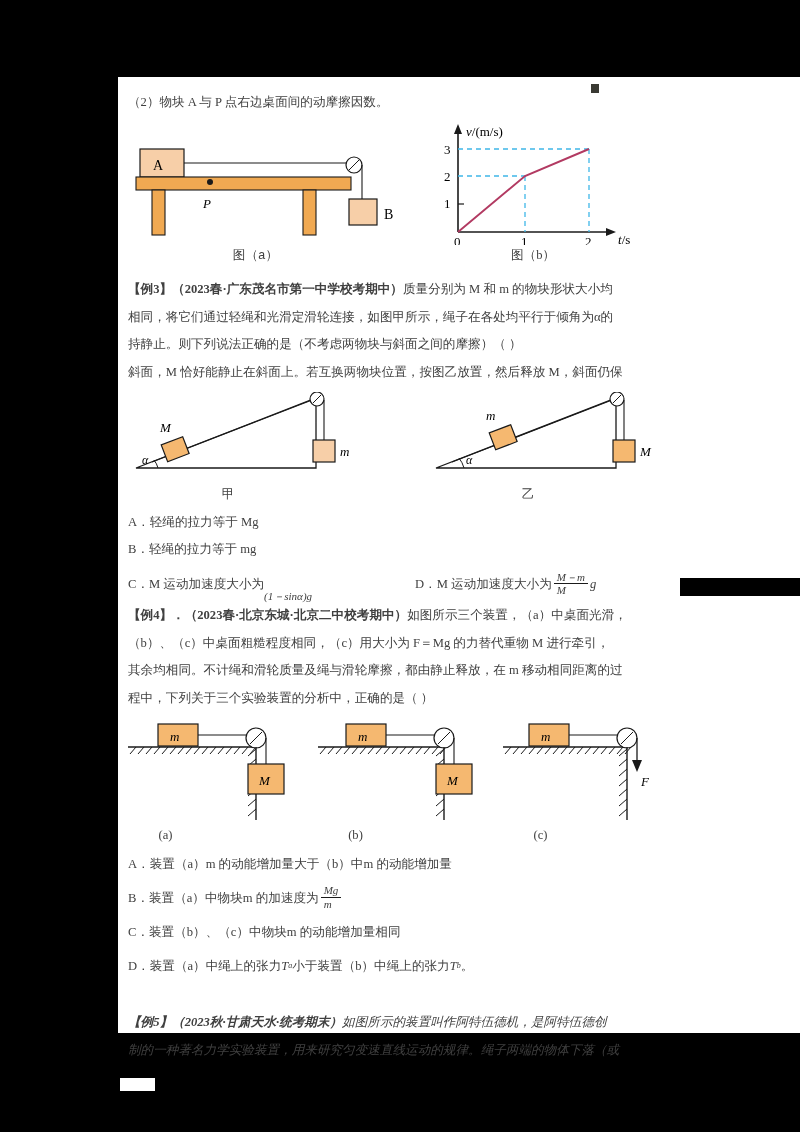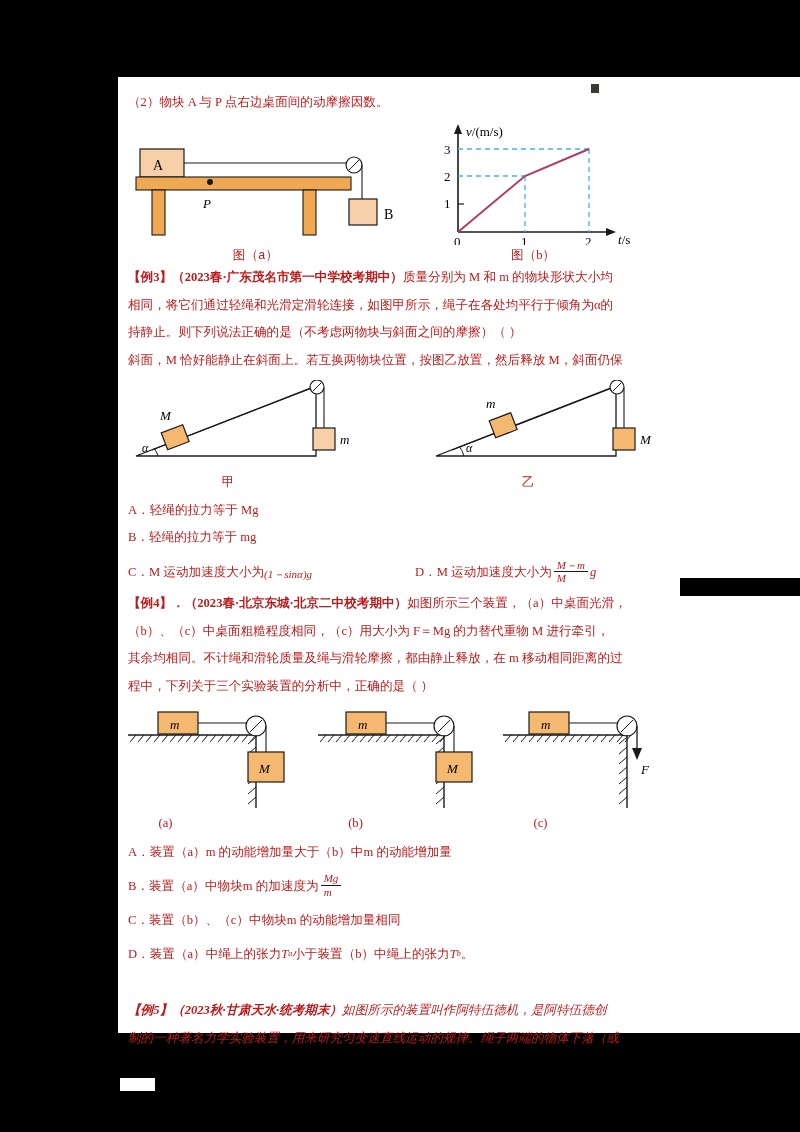--- a/index.html
+++ b/index.html
@@ -2,21 +2,21 @@
 <html><head>
 <meta charset="utf-8">
 <style>
   html,body{margin:0;padding:0;background:#000;}
   body{width:800px;height:1132px;position:relative;overflow:hidden;
        font-family:"Liberation Serif","DejaVu Serif",serif;}
 
   
   #page{
     position:absolute; left:118px; top:77px; width:682px; height:956px;
-    background:#ffffff; color:#b91c1c;
+    background:#ffffff; color:#404040;
   }
   #page-inner{ padding:12px 18px 0 10px; }
 
   .line{ font-size:12.6px; line-height:27px; white-space:nowrap; }
   .para{ font-size:12.6px; line-height:27.5px; }
   .bold{ font-weight:bold; }
   .serif-it{ font-style:italic; font-family:"Liberation Serif",serif; }
 
   
   .optrow{ display:flex; font-size:12.6px; line-height:27px; }
@@ -111,21 +111,21 @@
         <line x1="161" y1="29" x2="161" y2="112" stroke="#3fb7e8" stroke-width="1.3" stroke-dasharray="5,4"></line>
         <line x1="30" y1="56" x2="97" y2="56" stroke="#3fb7e8" stroke-width="1.3" stroke-dasharray="5,4"></line>
         <line x1="97" y1="56" x2="97" y2="112" stroke="#3fb7e8" stroke-width="1.3" stroke-dasharray="5,4"></line>
 
         <polyline points="30,112 97,56 161,29" fill="none" stroke="#b23a62" stroke-width="1.9"></polyline>
       </svg>
       <div class="fig-cap" style="width:210px;">图（b）</div>
     </div>
   </div>
 
-  <div style="margin-top:0;">
+  <div style="margin-top:12px;">
     <div class="para">
       <span class="bold">【例3】</span><span class="bold">（2023春·广东茂名市第一中学校考期中）</span><span>质量分别为 M 和 m 的物块形状大小均</span>
       <div>相同，将它们通过轻绳和光滑定滑轮连接，如图甲所示，绳子在各处均平行于倾角为α的</div>
       <div>持静止。则下列说法正确的是（不考虑两物块与斜面之间的摩擦）（      ）</div>
       <div>斜面，M 恰好能静止在斜面上。若互换两物块位置，按图乙放置，然后释放 M，斜面仍保</div>
     </div>
 
     <div class="figrow" style="margin-top:6px;">
 
       <div style="width:300px;">
@@ -178,21 +178,21 @@
       <div>
         <span>A．</span><span>轻绳的拉力等于 Mg</span>
       </div>
       <div>
         <span>B．</span><span>轻绳的拉力等于 mg</span>
       </div>
     </div>
 
     <div class="optrow" style="margin-top:8px;align-items:center;">
       <div>
-        <span>C．</span><span>M 运动加速度大小为</span><span class="serif-it" style="font-size:11px;position:relative;top:2px;">(1－sinα)g</span>
+        <span>C．</span><span>M 运动加速度大小为</span><span class="serif-it" style="font-size:11px;position:relative;top:12px;">(1－sinα)g</span>
       </div>
       <div style="display:flex;align-items:center;">
         <span>D．</span>
             <span>M 运动加速度大小为</span>
         <span class="frac serif-it">
           <span class="num">M－m</span>
           <span class="den">M</span>
         </span>
         <span class="serif-it">g</span>
       </div>

